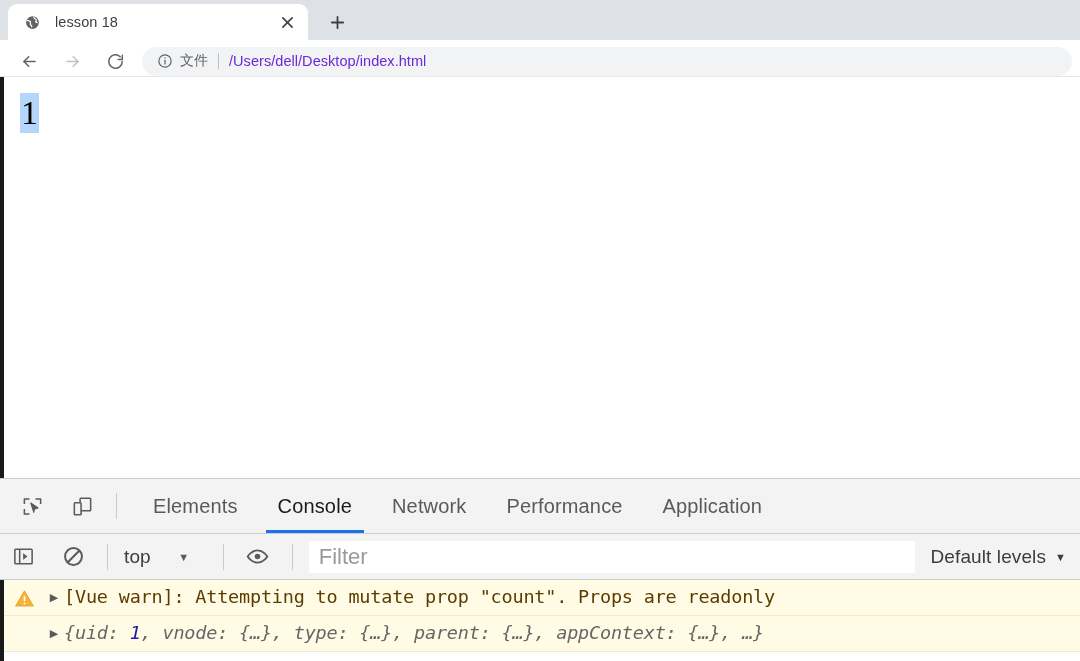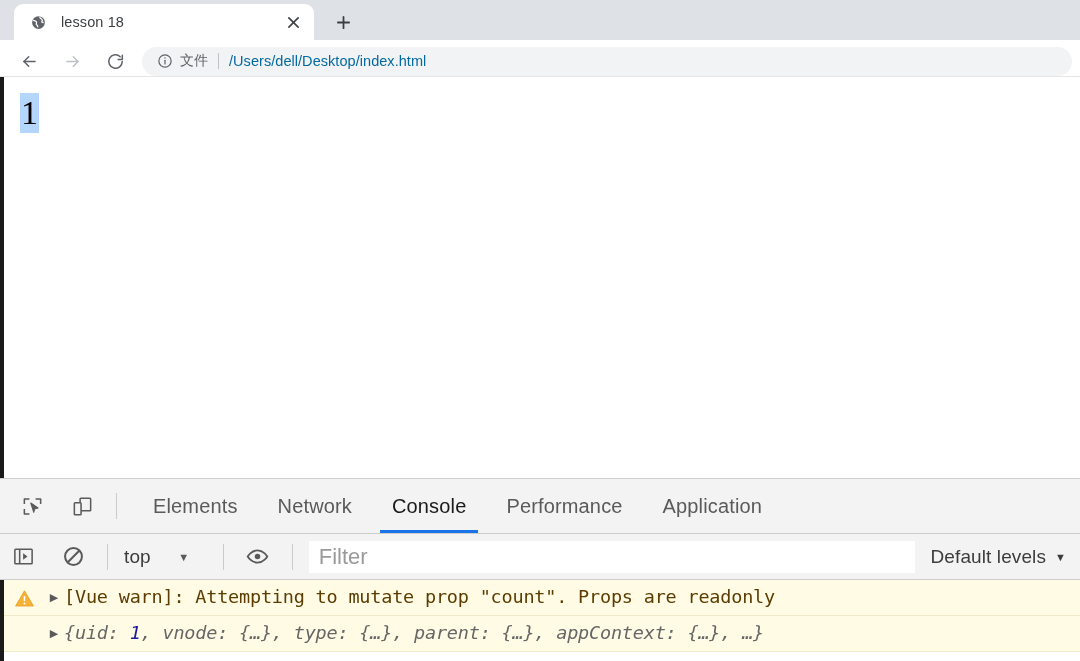--- a/index.html
+++ b/index.html
@@ -20,21 +20,21 @@
     flex-direction: column;
     background: #dee1e6;
   }
 
   
   .tab-strip {
     height: 40px;
     background: #dee1e6;
     display: flex;
     align-items: flex-end;
-    padding-left: 14px;
+    padding-left: 8px;
     flex: 0 0 auto;
     position: relative;
   }
 
   .tab {
     width: 300px;
     height: 36px;
     background: #ffffff;
     border-radius: 9px 9px 0 0;
     display: flex;
@@ -144,21 +144,21 @@
   .omni-divider {
     width: 1px;
     height: 16px;
     background: #bdc1c6;
     margin: 0 10px;
     flex: 0 0 auto;
   }
 
   .omni-url {
     font-size: 14.5px;
-    color: #0369a1;
+    color: #6d28d9;
     white-space: nowrap;
     overflow: hidden;
     text-overflow: ellipsis;
     letter-spacing: 0.05px;
   }
 
   
   .viewport {
     flex: 1 1 auto;
     background: #ffffff;
@@ -444,25 +444,25 @@
           <rect x="9.5" y="3.5" width="11" height="13" rx="0.8"></rect>
           <rect x="3.5" y="8" width="7" height="12.5" rx="0.8" fill="#f3f3f3"></rect>
         </svg>
       </span>
       <span class="dt-sep"></span>
 
       <div class="dt-tabs">
         <div class="dt-tab">
             <span>Elements</span>
           </div>
+        <div class="dt-tab active">
+            <span>Console</span>
+          </div>
         <div class="dt-tab">
             <span>Network</span>
-          </div>
-        <div class="dt-tab active">
-            <span>Console</span>
           </div>
         <div class="dt-tab">
             <span>Performance</span>
           </div>
         <div class="dt-tab">
             <span>Application</span>
           </div>
       </div>
     </div>
 

